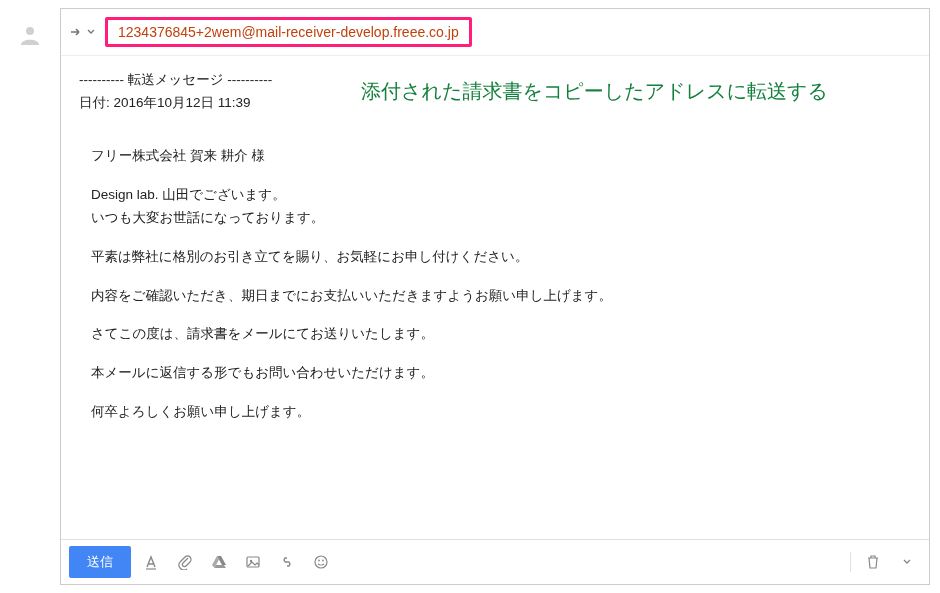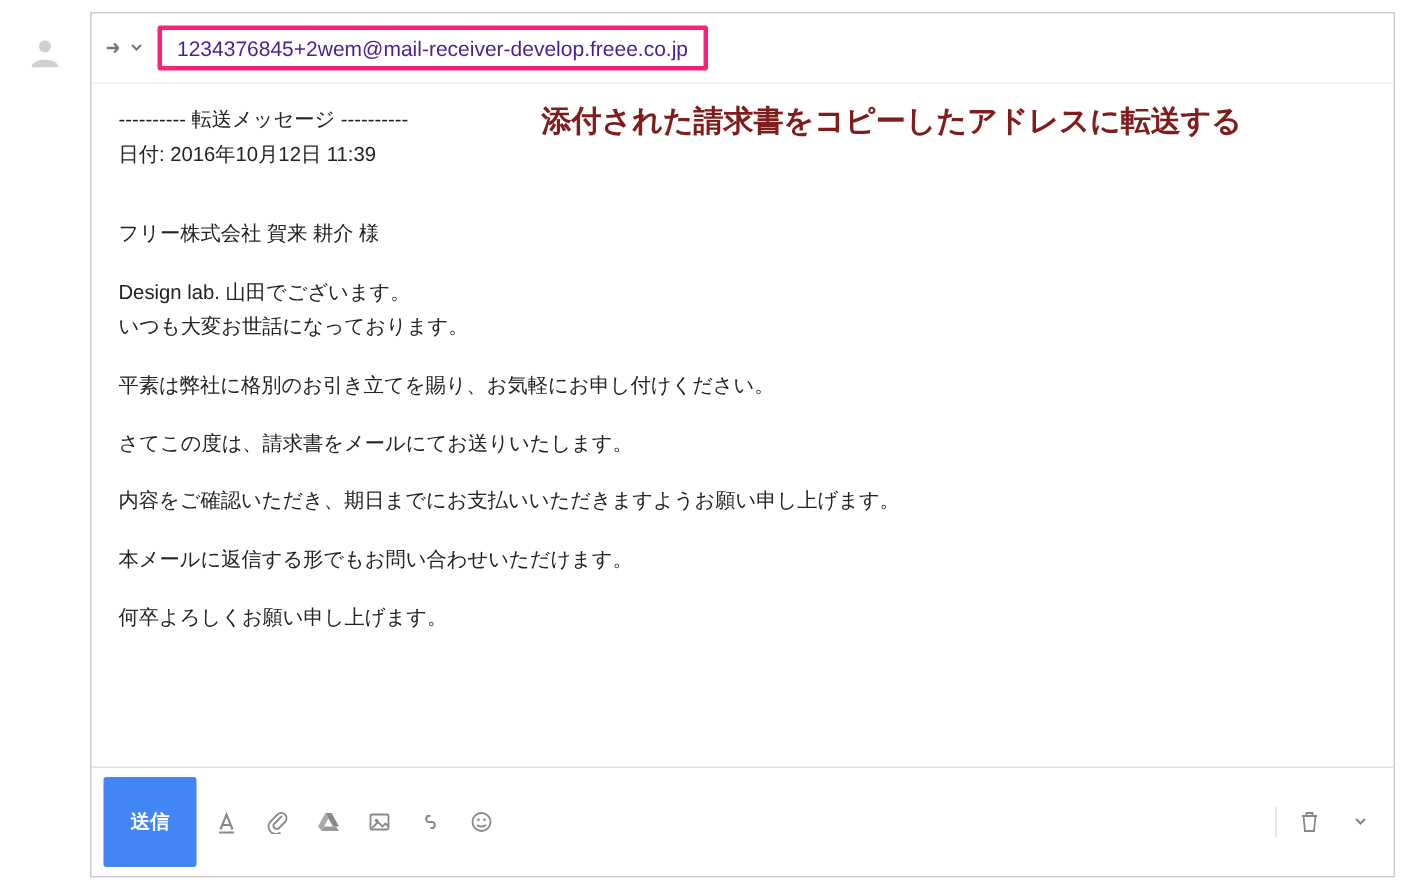--- a/index.html
+++ b/index.html
@@ -44,58 +44,58 @@
       font-size: 15px;
       display: flex;
       align-items: center;
       gap: 2px;
       margin-right: 10px;
     }
     .chip {
       border: 3px solid #ff1f7a;
       border-radius: 2px;
       padding: 4px 10px;
-      color: #4c1d95;
+      color: #c2410c;
       font-size: 14px;
     }
     .body-area {
       flex: 1;
       overflow: hidden;
       padding: 14px 18px 0 18px;
       position: relative;
       font-size: 13.5px;
       color: #222;
       line-height: 1.55;
     }
     .annotation {
       position: absolute;
-      top: 10px;
+      top: 20px;
       left: 300px;
-      color: #7f1d1d;
-      font-weight: bold;
+      color: #15803d;
+      font-weight: normal;
       font-size: 20px;
       white-space: nowrap;
     }
     .hdr-block { }
     .hdr-block .line { margin-bottom: 2px; }
     .para { margin-bottom: 18px; }
-    .para .line { margin-bottom: 2px; }
+    .para .line { margin-bottom: 2px; margin-left: 12px; }
     .toolbar {
       display: flex;
       align-items: center;
       border-top: 1px solid #e0e0e0;
       padding: 6px 8px;
       gap: 6px;
     }
     .send-btn {
       background: #4285f4;
       color: #fff;
-      font-weight: bold;
+      font-weight: normal;
       font-size: 13px;
-      padding: 21px 18px;
+      padding: 7px 18px;
       border: none;
       border-radius: 2px;
       cursor: pointer;
     }
     .tb-icon {
       width: 28px;
       height: 28px;
       display: flex;
       align-items: center;
       justify-content: center;
@@ -153,24 +153,24 @@
         <div class="line">フリー株式会社 賀来 耕介 様</div>
       </div>
     <div class="para">
       <div class="line">Design lab. 山田でございます。</div>
       <div class="line">いつも大変お世話になっております。</div>
     </div>
     <div class="para">
         <div class="line">平素は弊社に格別のお引き立てを賜り、お気軽にお申し付けください。</div>
       </div>
     <div class="para">
+        <div class="line">内容をご確認いただき、期日までにお支払いいただきますようお願い申し上げます。</div>
+      </div>
+    <div class="para">
         <div class="line">さてこの度は、請求書をメールにてお送りいたします。</div>
-      </div>
-    <div class="para">
-        <div class="line">内容をご確認いただき、期日までにお支払いいただきますようお願い申し上げます。</div>
       </div>
     <div class="para">
       <div class="line">本メールに返信する形でもお問い合わせいただけます。</div>
     </div>
     <div class="para">
         <div class="line">何卒よろしくお願い申し上げます。</div>
       </div>
   </div>
 
   <div class="toolbar">

